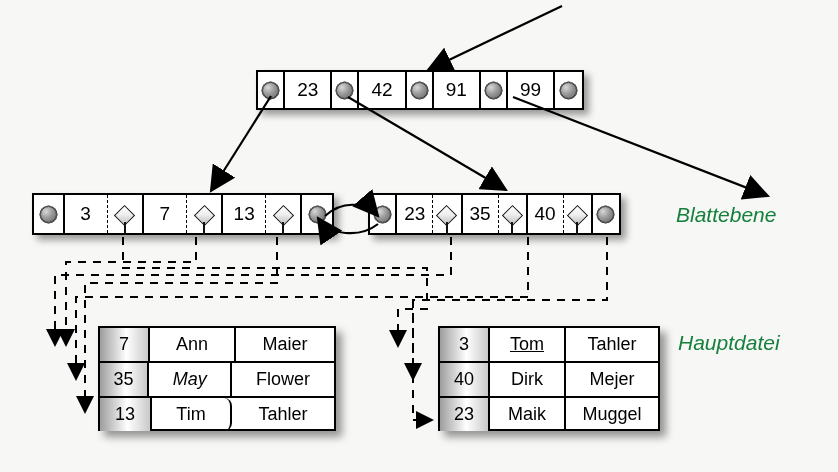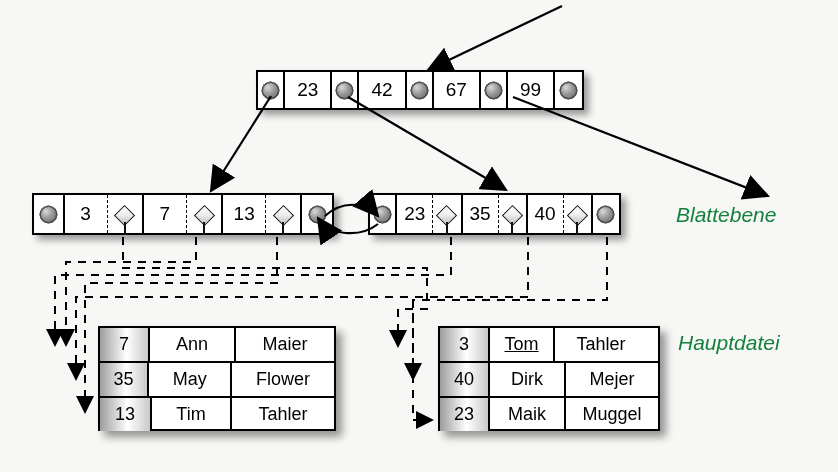--- a/index.html
+++ b/index.html
@@ -147,21 +147,21 @@
       <div class="cell" style="width: 30px;">
         <span class="ptr"></span>
       </div>
       <div class="cell key" style="width: 52px;">
         <span>42</span>
       </div>
       <div class="cell" style="width: 30px;">
         <span class="ptr"></span>
       </div>
       <div class="cell key" style="width: 52px;">
-        <span>67</span>
+        <span>91</span>
       </div>
       <div class="cell" style="width: 30px;">
         <span class="ptr"></span>
       </div>
       <div class="cell key" style="width: 52px;">
         <span>99</span>
       </div>
       <div class="cell" style="width: 30px;">
         <span class="ptr"></span>
       </div>
@@ -239,33 +239,33 @@
     </div>
 
   <div class="table" id="tbl0" style="left:98px;top:326px;width:238px;height:105px;">
       <div class="trow">
         <div class="tc id" style="width: 52px;">7</div>
         <div class="tc" style="width: 90px;">Ann</div>
         <div class="tc" style="width: 102px;">Maier</div>
       </div>
       <div class="trow">
         <div class="tc id" style="width: 52px;">35</div>
-        <div class="tc" style="width: 88px;">May</div>
+        <div class="tc" style="width: 88px; font-style: italic;">May</div>
         <div class="tc" style="width: 108px;">Flower</div>
       </div>
       <div class="trow">
         <div class="tc id" style="width: 52px;">13</div>
-        <div class="tc" style="width: 80px;">Tim</div>
+        <div class="tc" style="width: 80px; border-radius: 8px;">Tim</div>
         <div class="tc" style="width: 102px;">Tahler</div>
       </div>
     </div>
   <div class="table" id="tbl1" style="left:438px;top:326px;width:222px;height:105px;">
       <div class="trow">
         <div class="tc id" style="width: 50px;">3</div>
-        <div class="tc" style="width: 65px; text-decoration: underline;">Tom</div>
+        <div class="tc" style="width: 76px; text-decoration: underline;">Tom</div>
         <div class="tc" style="width: 92px;">Tahler</div>
       </div>
       <div class="trow">
         <div class="tc id" style="width: 50px;">40</div>
         <div class="tc" style="width: 76px;">Dirk</div>
         <div class="tc" style="width: 92px;">Mejer</div>
       </div>
       <div class="trow">
         <div class="tc id" style="width: 50px;">23</div>
         <div class="tc" style="width: 76px;">Maik</div>

